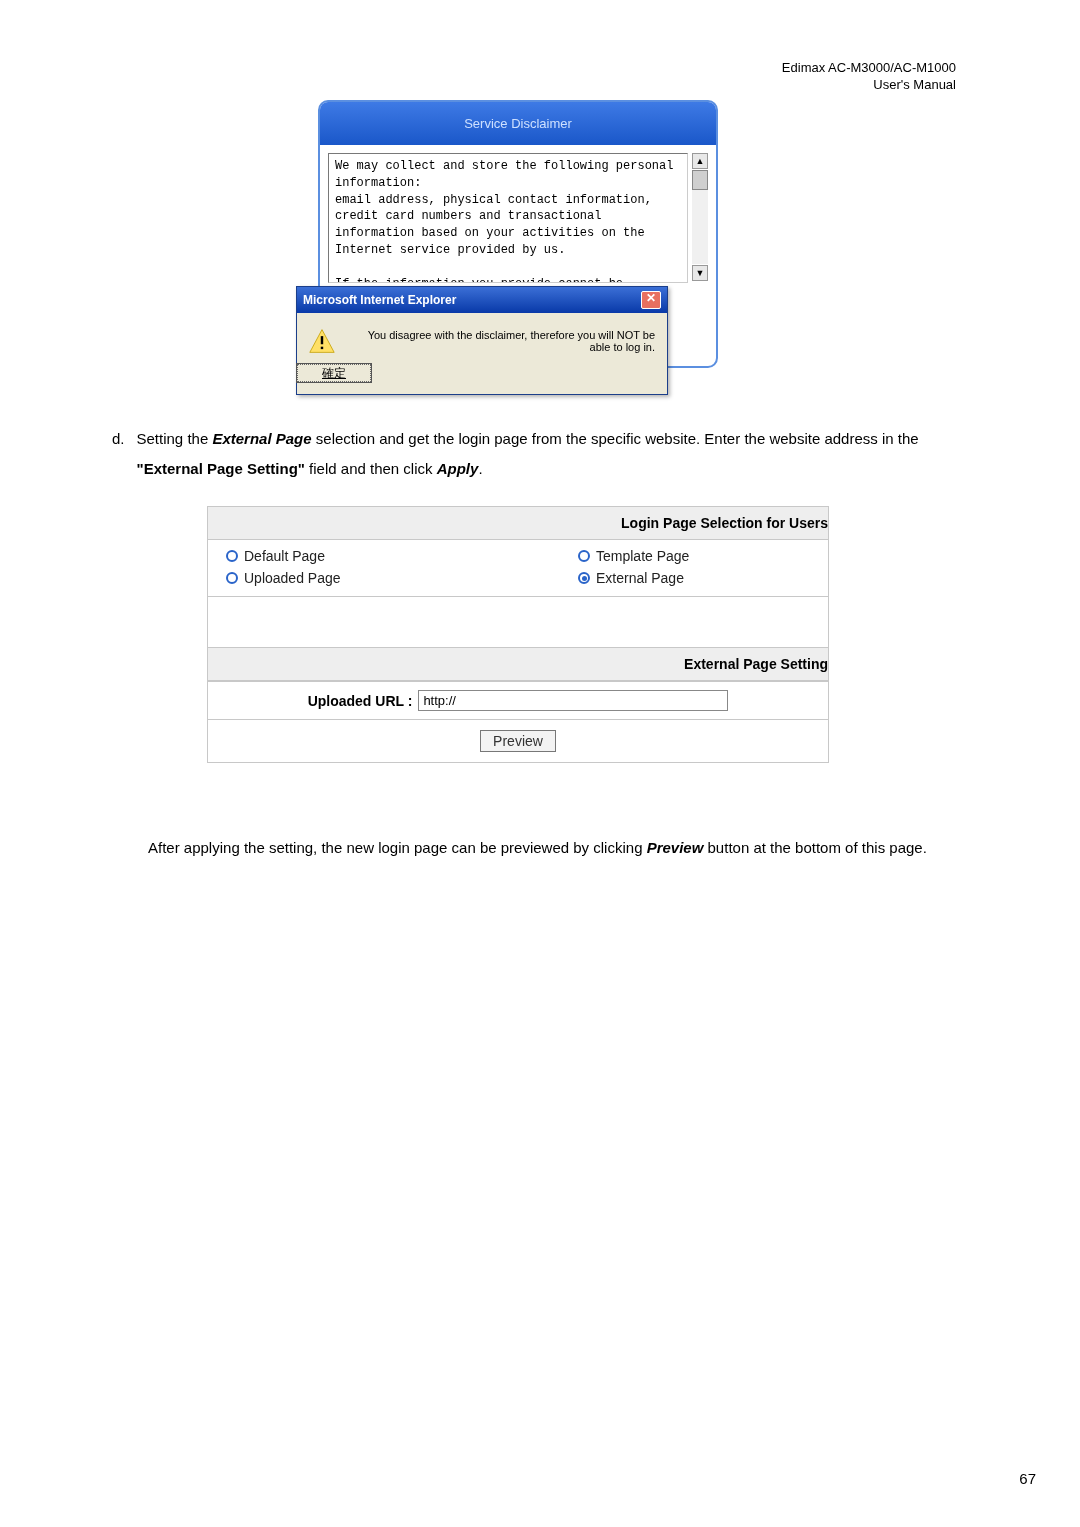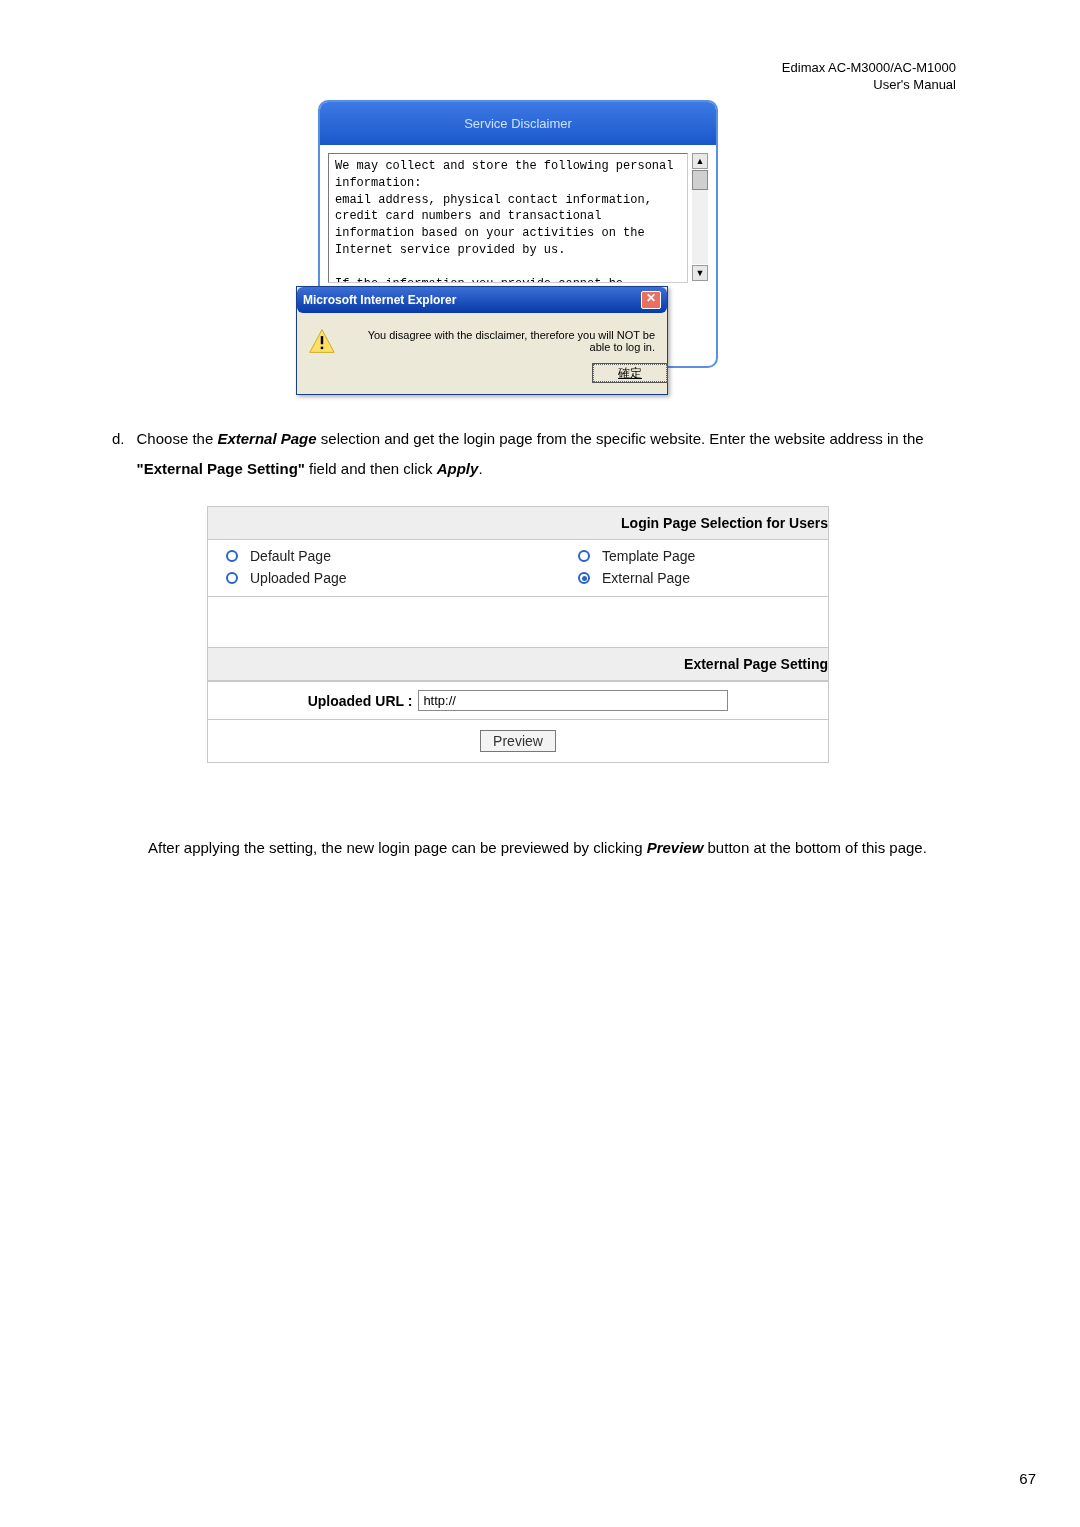--- a/index.html
+++ b/index.html
@@ -149,21 +149,20 @@
   }
   .xp-titlebar {
     background: linear-gradient(#3b6fd6, #0839a8);
     color: #fff;
     font-size: 12px;
     font-weight: bold;
     padding: 4px 6px;
     display: flex;
     justify-content: space-between;
     align-items: center;
-    border-radius: 6px;
   }
   .xp-close {
     width: 18px;
     height: 16px;
     background: #e87060;
     border: 1px solid #fff;
     color: #fff;
     font-size: 12px;
     line-height: 12px;
     text-align: center;
@@ -179,21 +178,21 @@
   .warn-icon {
     width: 30px;
     height: 28px;
   }
   .xp-msg {
     font-size: 11px;
     color: #000;
     text-align: right;
   }
   .xp-btnrow {
-    text-align: right;
+    text-align: left;
     padding: 0 0 12px 0;
     text-decoration: underline;
   }
   .xp-ok {
     padding: 1px 24px;
     border: 1px dotted #666;
     outline: 1px solid #555;
     background: #ece9d8;
     font-size: 12px;
   }
@@ -231,21 +230,21 @@
     grid-template-columns: 1fr 1fr;
     padding: 8px 18px 10px 18px;
     row-gap: 6px;
     column-gap: 120px;
     font-size: 14px;
     color: #222;
   }
   .opt {
     display: flex;
     align-items: center;
-    gap: 12px;
+    gap: 6px;
   }
   .rblue {
     width: 12px;
     height: 12px;
     border: 2px solid #2a64c9;
     border-radius: 50%;
     display: inline-flex;
     align-items: center;
     justify-content: center;
     box-sizing: border-box;
@@ -365,21 +364,21 @@
           <span class="xp-ok">確定</span>
         </div>
       </div>
     </div>
   </div>
 
   <div class="body-text">
     <div class="list-item">
       <span>d.</span>
       <span>
-        <span>Choose the </span><b><i>External Page</i></b><span> selection and get the login page from the specific website. Enter the website address in the </span><b>"External Page Setting"</b><span> field and then click </span><b><i>Apply</i></b><span>.</span>
+        <span>Setting the </span><b><i>External Page</i></b><span> selection and get the login page from the specific website. Enter the website address in the </span><b>"External Page Setting"</b><span> field and then click </span><b><i>Apply</i></b><span>.</span>
       </span>
     </div>
   </div>
 
   <div class="figure2-wrap">
     <div class="figure2">
       <div class="sec-header">Login Page Selection for Users</div>
       <div class="option-grid">
         <div class="opt">
           <span class="rblue"></span>

